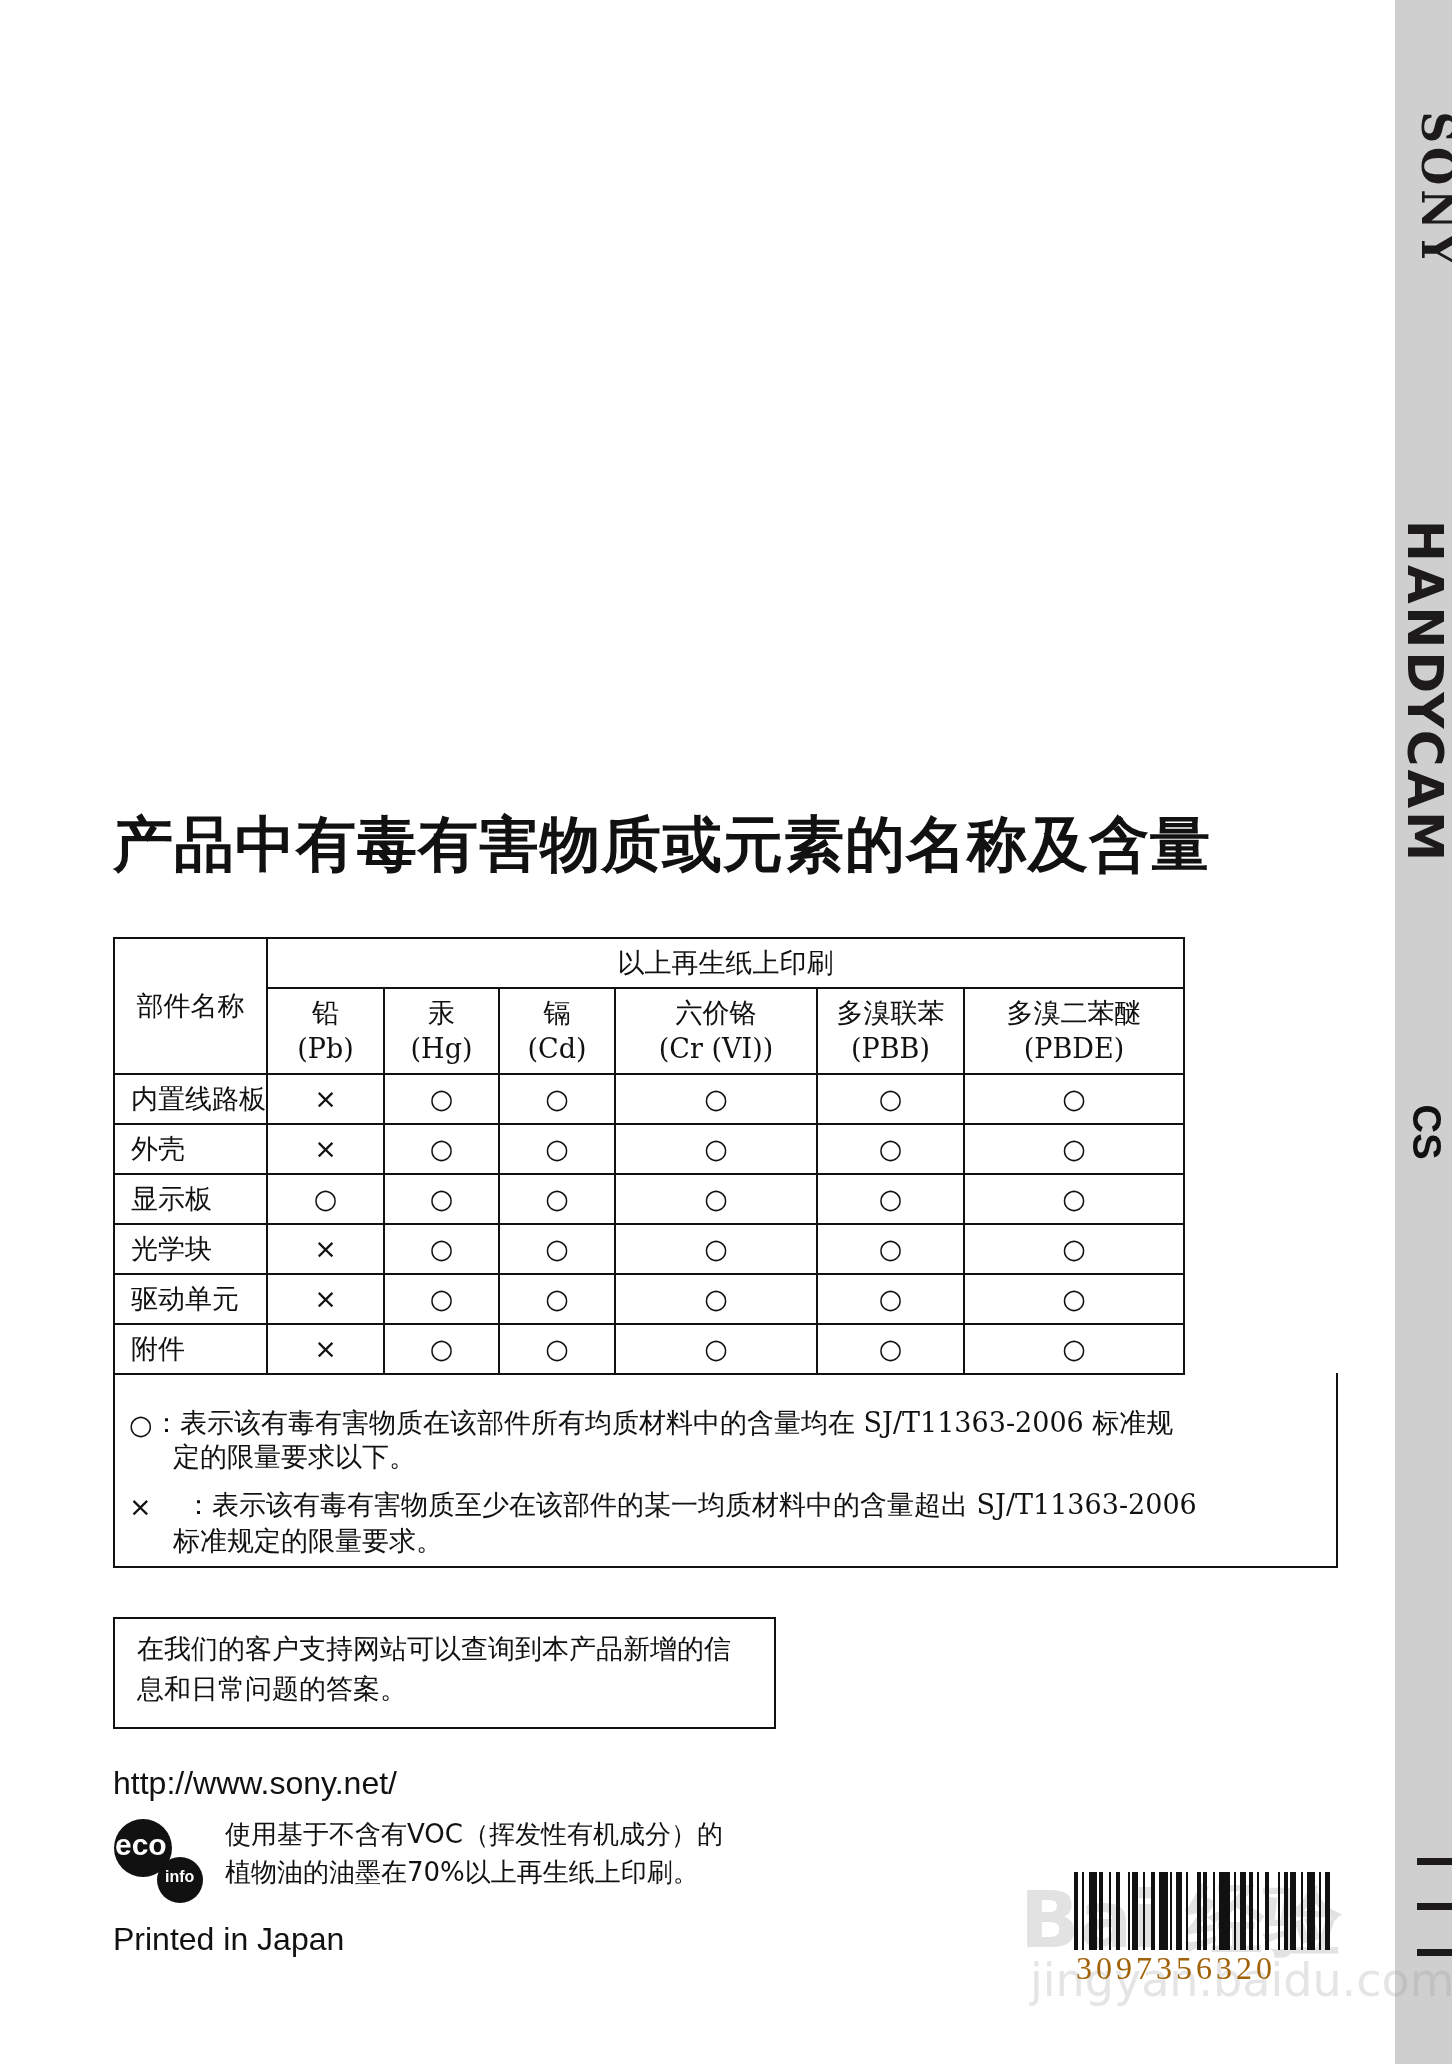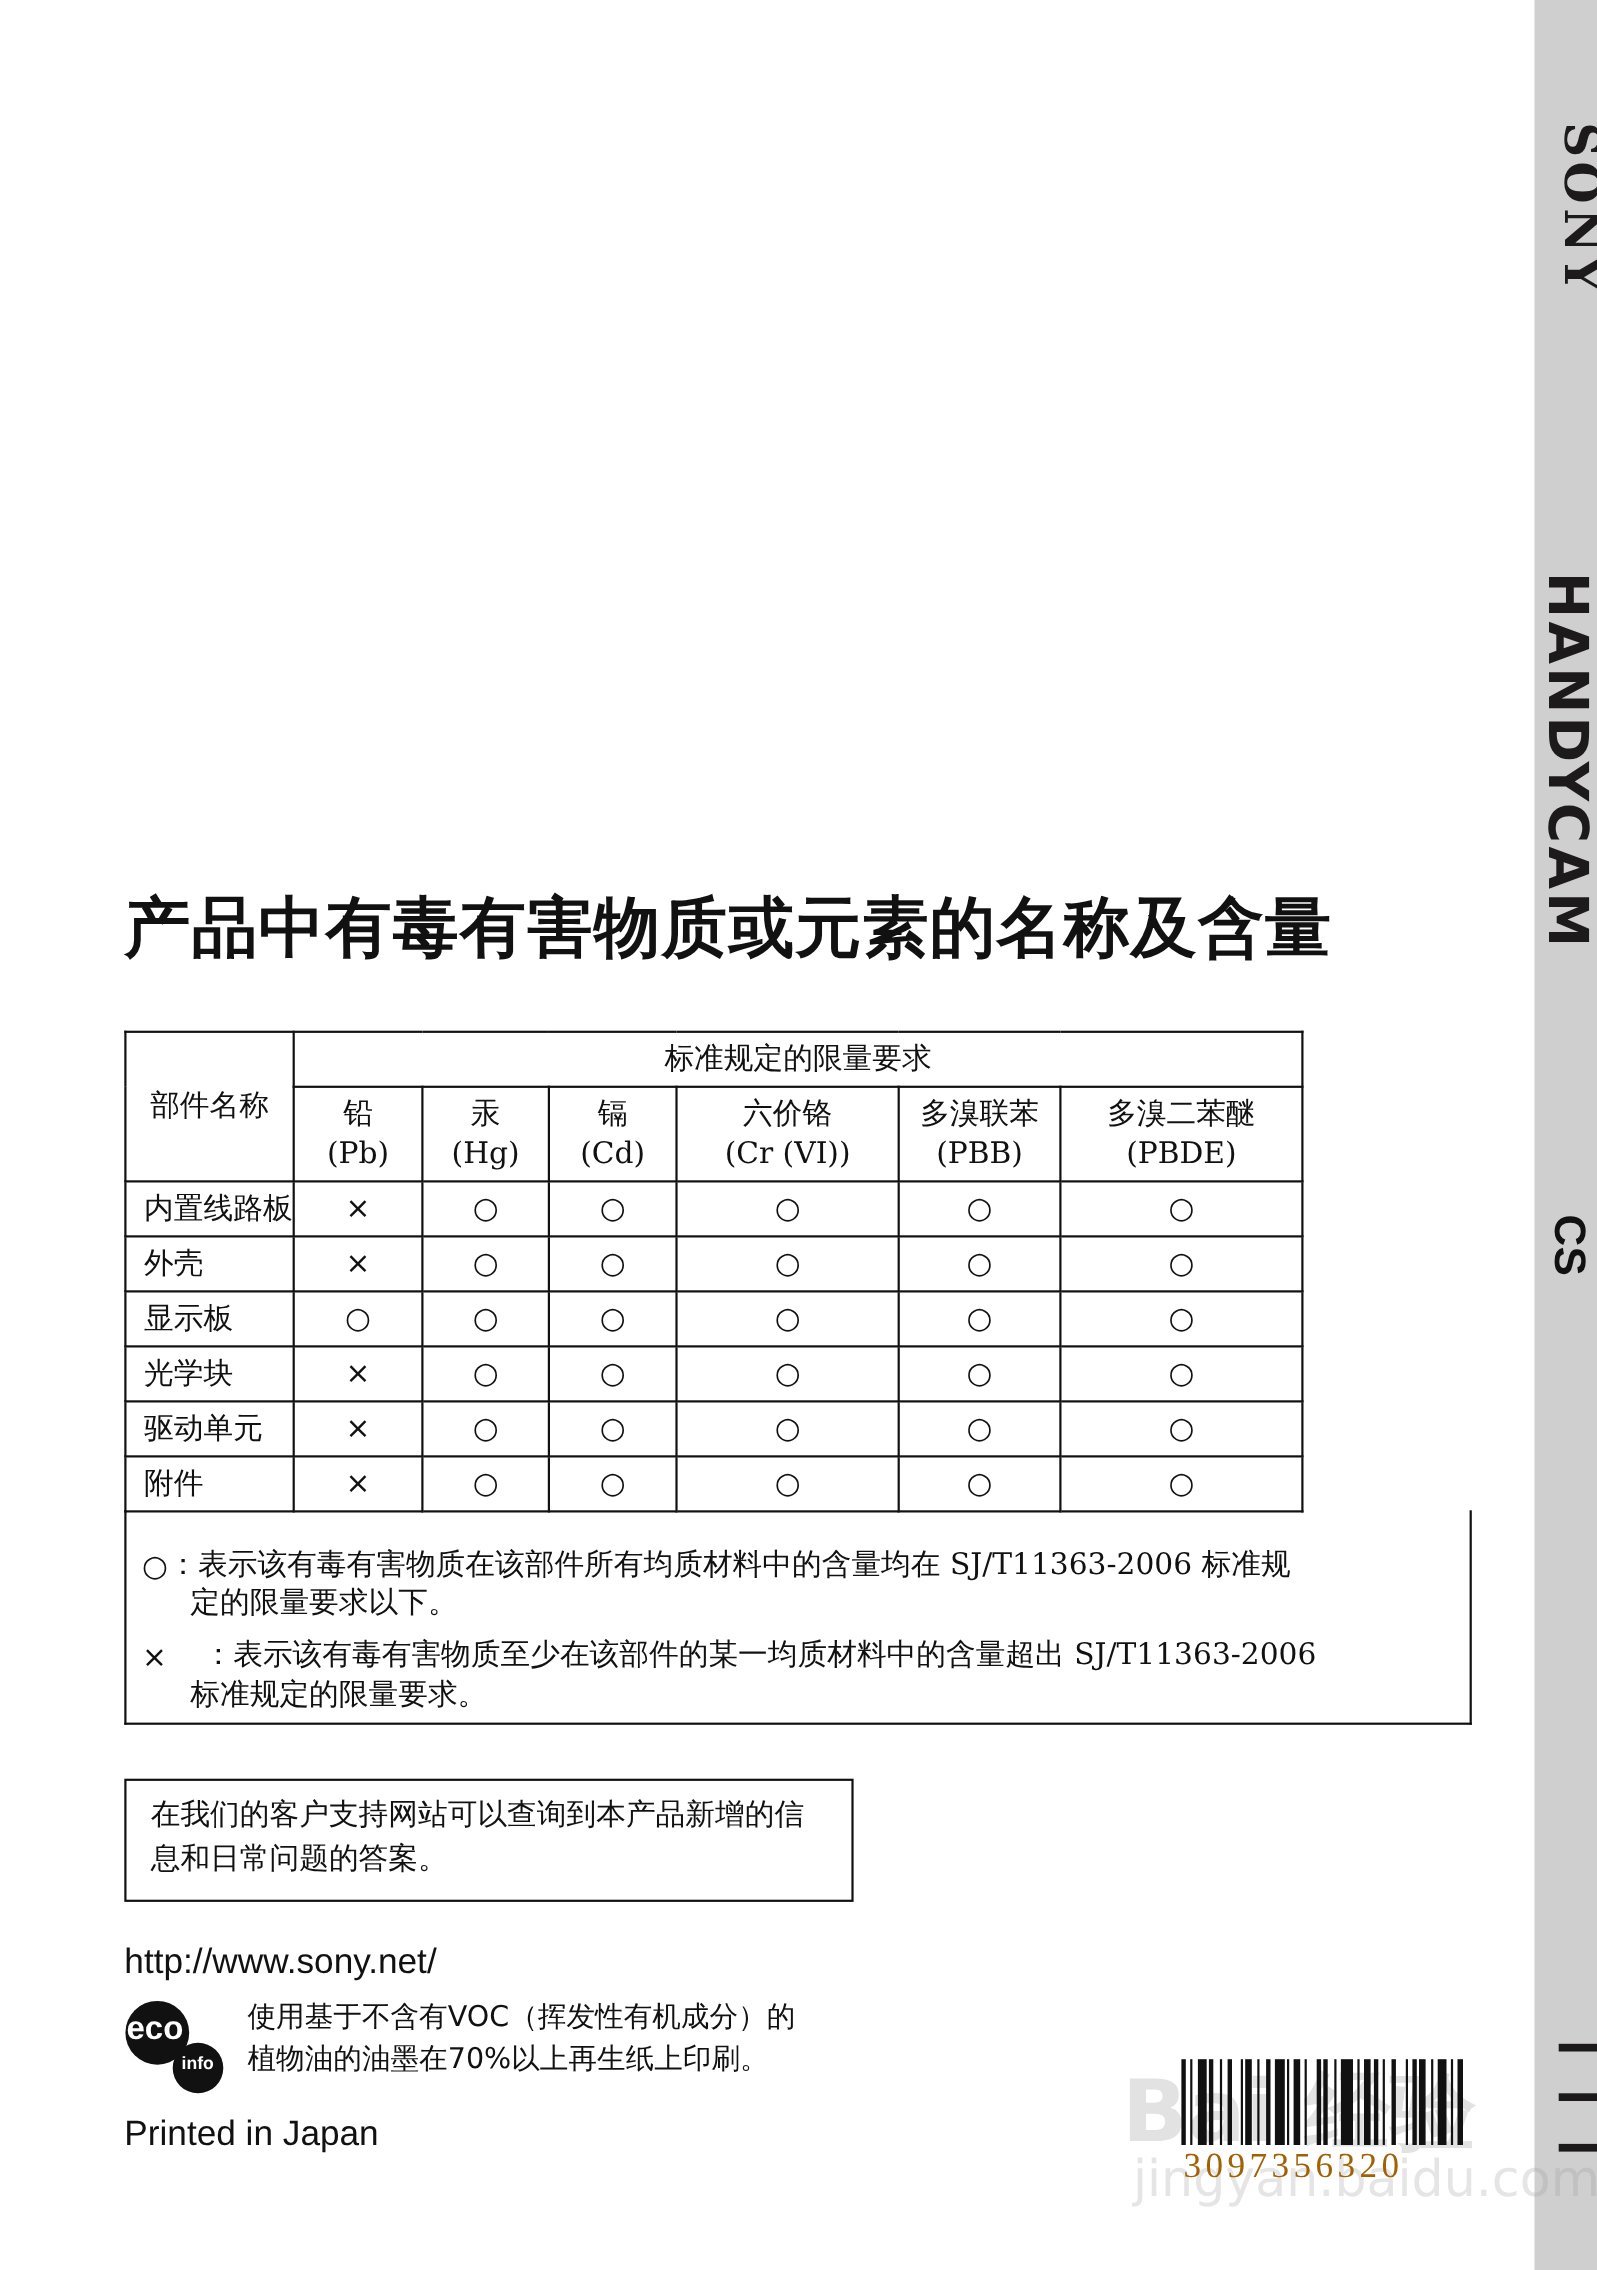--- a/index.html
+++ b/index.html
@@ -72,21 +72,21 @@
       <col style="width:117px">
       <col style="width:115px">
       <col style="width:116px">
     <col style="width:202px">
       <col style="width:147px">
       <col style="width:220px">
   </colgroup>
   <tbody>
       <tr style="height:50px">
     <td rowspan="2">部件名称</td>
-    <td colspan="6">标准规定的限量要求</td>
+    <td colspan="6">以上再生纸上印刷</td>
   </tr>
   <tr style="height:86px">
     <td>
           <div>铅</div>
           <div>(Pb)</div>
         </td>
     <td>
           <div>汞</div>
           <div>(Hg)</div>
         </td>

